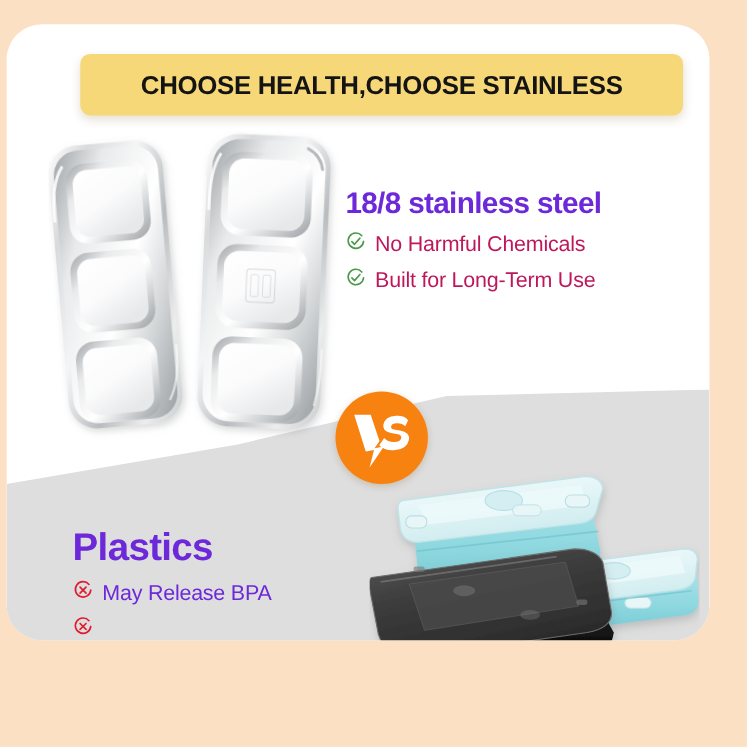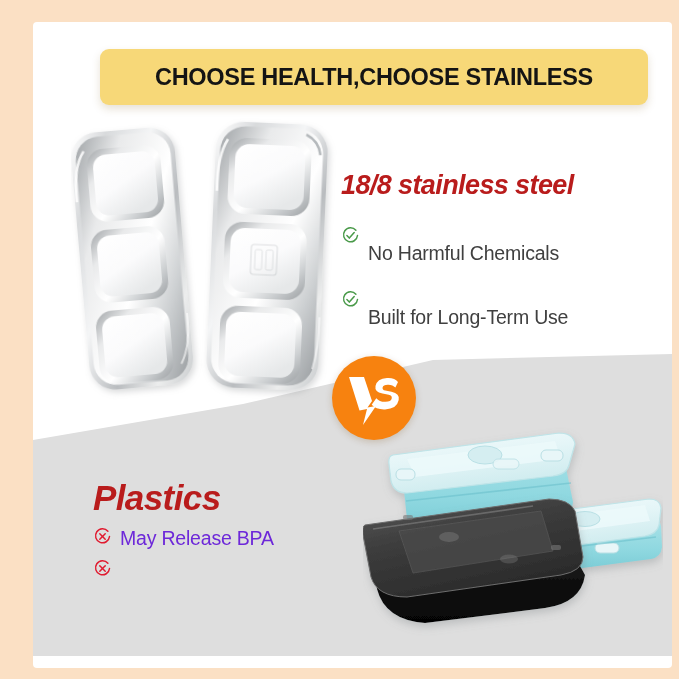--- a/index.html
+++ b/index.html
@@ -19,26 +19,26 @@
     position: relative;
     width: 679px;
     height: 679px;
     background: #fbe0c4;
     box-sizing: border-box;
   }
 
   
   .card {
     position: absolute;
-    left: 33px;
+    left: 6px;
     top: 22px;
     width: 639px;
-    height: 646px;
+    height: 560px;
     background: #ffffff;
-    border-radius: 4px;
+    border-radius: 32px;
     overflow: hidden;
   }
 
   
   .grey-zone {
     position: absolute;
     left: 0;
     top: 0;
     width: 639px;
     height: 634px;
@@ -78,41 +78,40 @@
     letter-spacing: -0.3px;
     white-space: nowrap;
   }
 
   
   .block { position: absolute; z-index: 30; }
 
   .block-title {
     font-size: 27px;
     font-weight: 700;
-    color: #b91c1c;
+    color: #6d28d9;
     letter-spacing: -0.6px;
     white-space: nowrap;
     margin: 0 0 9px 0;
-    font-style: italic;
   }
   .block-title.plastics { font-size: 35px; }
 
   .bullet {
     display: flex;
     align-items: center;
     gap: 8px;
     margin-top: 9px;
     white-space: nowrap;
   }
   .bullet-text {
     font-size: 19.5px;
     font-weight: 400;
     letter-spacing: -0.2px;
   }
-  .bullet.good .bullet-text { color: #404040; margin-top: 32px; }
+  .bullet.good .bullet-text { color: #be185d; }
   .bullet.bad  .bullet-text { color: #6d28d9; }
 
   .bullet-icon { flex: 0 0 auto; display: block; }
 
   
   .vs-badge {
     position: absolute;
     left: 299px;
     top: 334px;
     width: 84px;

